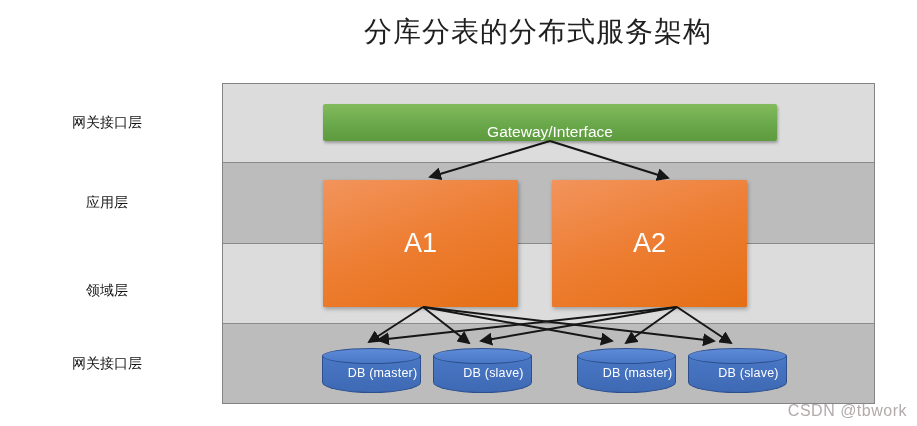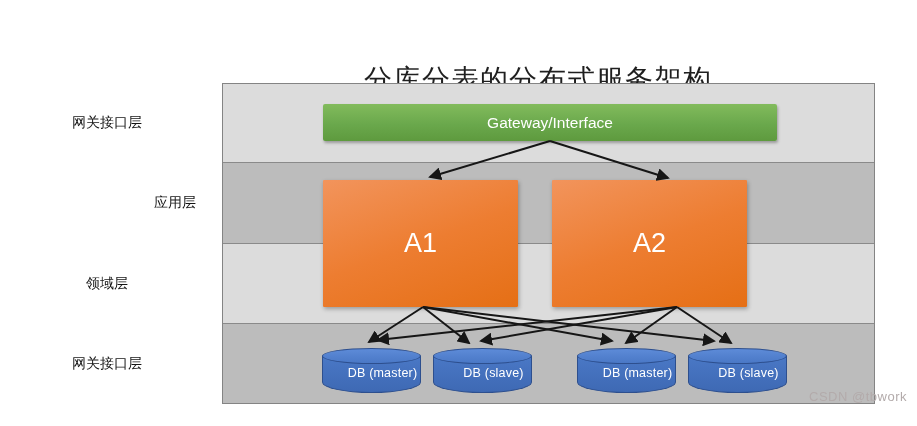--- a/index.html
+++ b/index.html
@@ -4,47 +4,47 @@
 <style>
   html,body{margin:0;padding:0;}
   body{
     width:917px;height:426px;position:relative;background:#ffffff;
     font-family:"Liberation Sans","DejaVu Sans",sans-serif;
     overflow:hidden;
   }
   .page-title{
     position:absolute;left:188px;top:15px;width:700px;height:34px;
     text-align:center;font-size:28px;line-height:34px;color:#1f1f1f;
-    letter-spacing:1px;font-weight:400;white-space:nowrap;margin-top:48px;
+    letter-spacing:1px;font-weight:400;white-space:nowrap;
   }
   
   .canvas{
     position:absolute;left:222px;top:83px;width:653px;height:321px;
     border:1px solid #848484;box-sizing:border-box;
   }
   .band{width:100%;box-sizing:border-box;border-bottom:1px solid #8a8a8a;}
   .band:last-child{border-bottom:none;}
   .band.light{background:#dcdcdc;}
   .band.dark{background:#bcbcbc;}
   .band-1{height:79px;} .band-2{height:81px;} .band-3{height:80px;} .band-4{height:79px;}
   
   .layer-label{
     position:absolute;left:18px;width:178px;text-align:center;
     font-size:14px;color:#141414;white-space:nowrap;
   }
   .layer-label.l1{top:83px;height:79px;line-height:79px;}
-  .layer-label.l2{top:162px;height:81px;line-height:81px;text-align:right;}
-  .layer-label.l3{top:243px;height:80px;line-height:80px;}
+  .layer-label.l2{top:162px;height:81px;line-height:81px;}
+  .layer-label.l3{top:250px;height:80px;line-height:80px;}
   .layer-label.l4{top:323px;height:81px;line-height:81px;}
   
   .gateway{
     position:absolute;left:323px;top:104px;width:454px;height:37px;
     background:linear-gradient(180deg,#82bb5c 0%,#6aa84c 55%,#5e9a3e 100%);
     border-radius:2px;box-shadow:1px 2px 3px rgba(0,0,0,.3);
-    display:flex;align-items:center;justify-content:center;
+    display:flex;align-items:flex-end;justify-content:center;
     color:#ffffff;font-size:15.5px;
   }
   
   .app-box{
     position:absolute;top:180px;width:195px;height:127px;
     background:linear-gradient(160deg,#f2945c 0%,#ed7d31 50%,#e56f15 100%);
     border-radius:1px;box-shadow:1px 2px 4px rgba(0,0,0,.3);
     display:flex;align-items:center;justify-content:center;
     color:#ffffff;font-size:27px;text-align:center;
   }
@@ -65,21 +65,21 @@
   }
   .db .db-label{
     position:absolute;z-index:3;width:100%;top:18px;text-align:center;
     color:#ffffff;font-size:12.5px;letter-spacing:.2px;white-space:nowrap;
   }
   .db1{left:322px;} .db2{left:433px;} .db3{left:577px;} .db4{left:688px;}
   
   #edge-svg{position:absolute;left:0;top:0;width:917px;height:426px;pointer-events:none;}
   #edge-svg line{stroke:#161616;stroke-width:2;}
   .watermark{
-    position:absolute;right:10px;bottom:22px;font-size:13px;color:#b3abab;
+    position:absolute;right:10px;bottom:6px;font-size:16px;color:#b3abab;
     letter-spacing:.5px;
   }
 </style>
 </head>
 <body>
 
 <div class="page-title">分库分表的分布式服务架构</div>
 
 <div class="canvas">
   <div class="band light band-1"></div>

